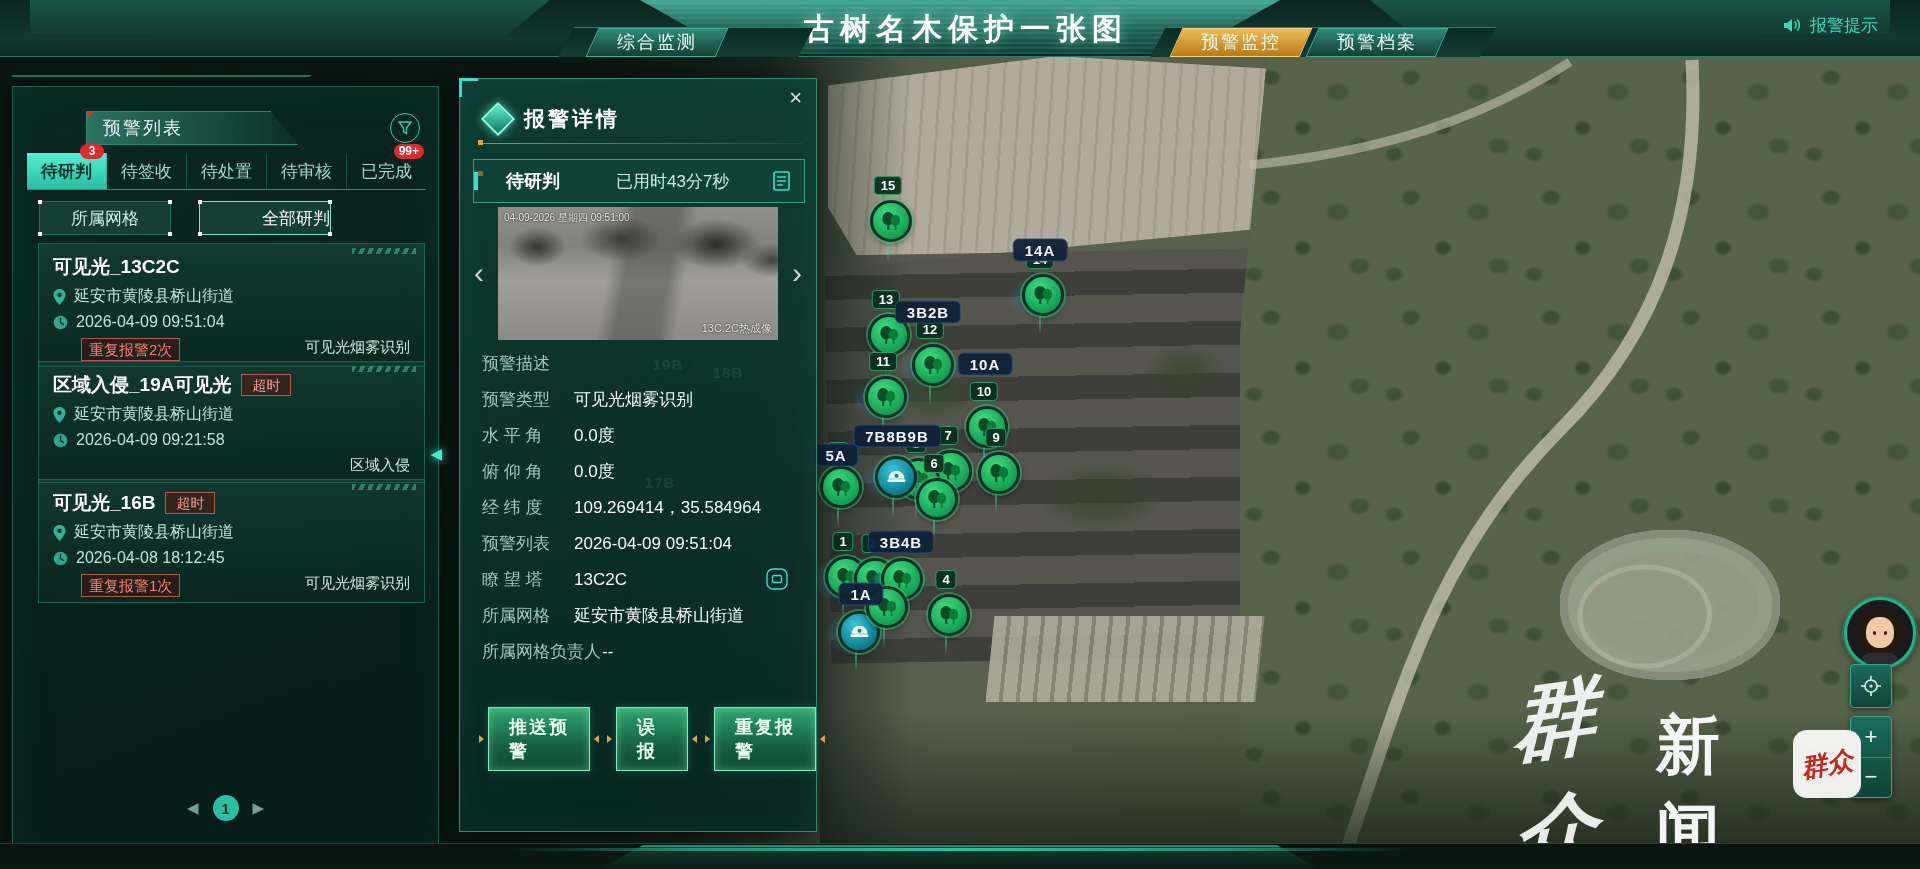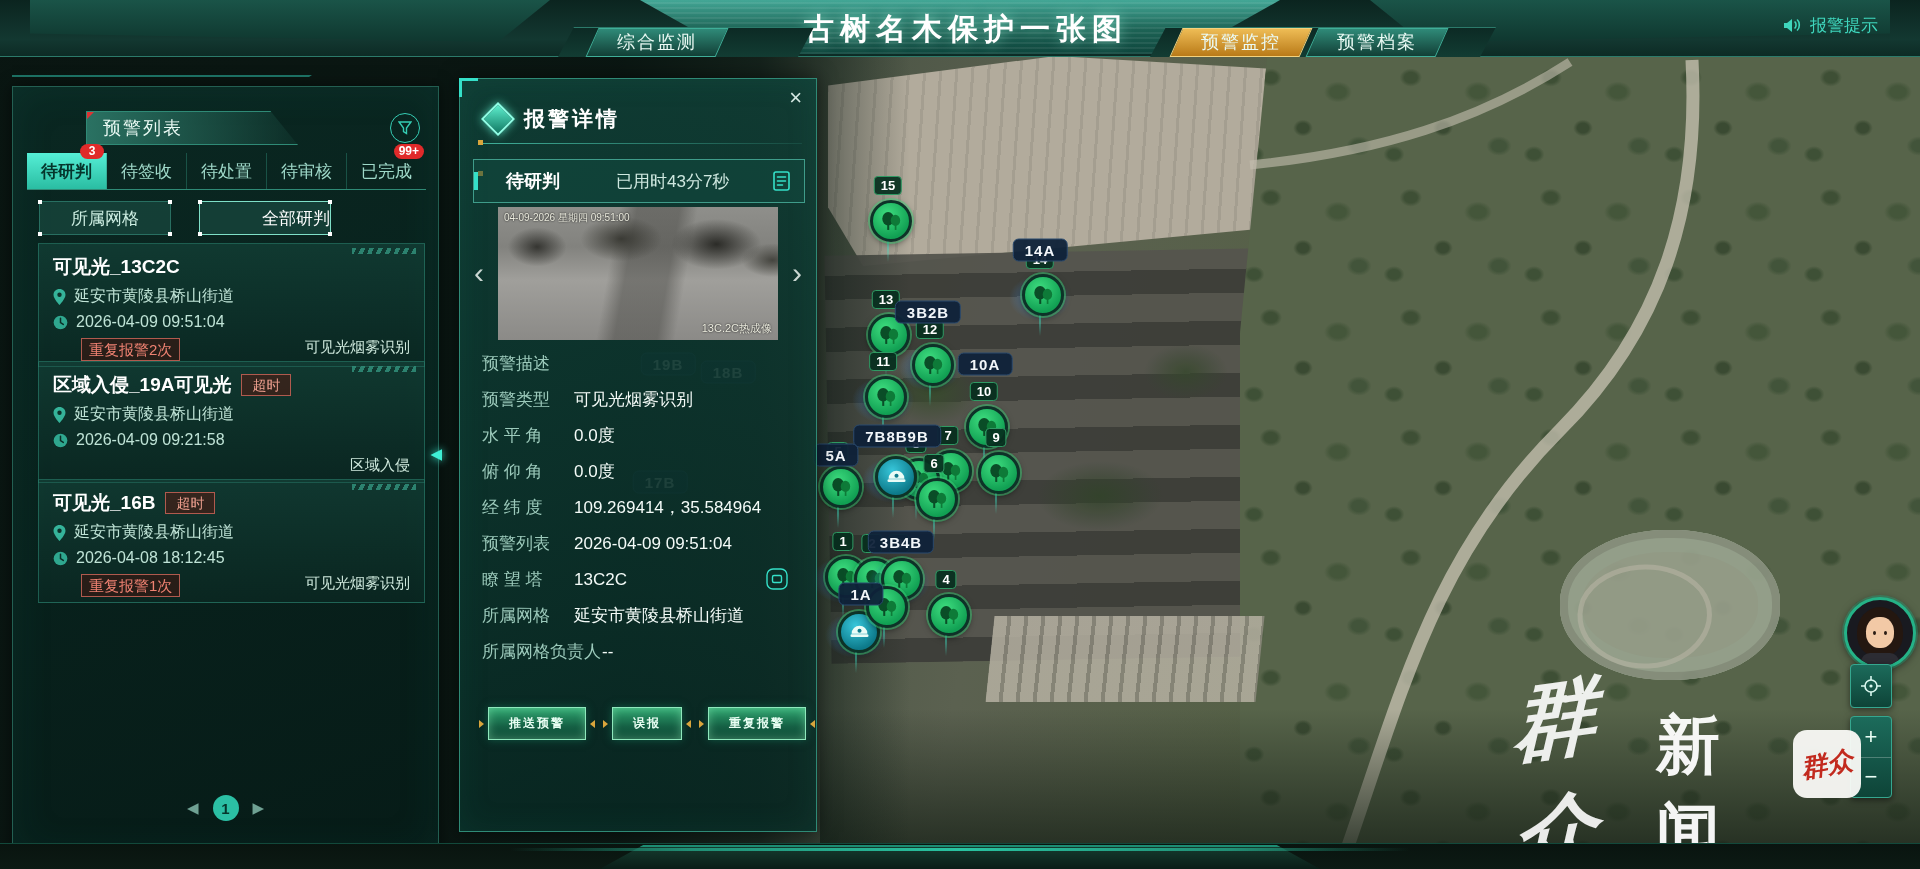--- a/index.html
+++ b/index.html
@@ -148,21 +148,21 @@
     linear-gradient(100deg,transparent 40%,rgba(66,66,62,.45) 46% 60%,transparent 66%);}
   .cam-time{position:absolute;left:6px;top:4px;font-size:10px;color:#ececdf;text-shadow:0 0 2px #000;z-index:1;}
   .cam-cap{position:absolute;right:6px;bottom:4px;font-size:11px;color:#ececdf;text-shadow:0 0 2px #000;z-index:1;}
   .dp-fields{position:absolute;left:22px;right:28px;top:272px;}
   .fld{display:flex;margin-bottom:11px;line-height:25px;position:relative;}
   .fld .lbl{flex:0 0 92px;color:#9ccabb;font-size:17px;white-space:pre;}
   .fld.wide .lbl{flex:0 0 auto;margin-right:1px;font-family:Liberation Serif, serif;}
   .fld .val{color:#f4fbf8;font-size:17px;flex:1;}
   .fld .fld-icon{position:absolute;right:0;top:1px;cursor:pointer;display:flex;}
   .dp-buttons{position:absolute;left:28px;top:628px;display:flex;gap:26px;}
-  .dp-btn{position:relative;padding:7px 20px;font-size:12px;font-weight:bold;color:#eafff4;letter-spacing:2px;cursor:pointer;
+  .dp-btn{position:relative;padding:7px 20px;font-size:18px;font-weight:bold;color:#eafff4;letter-spacing:2px;cursor:pointer;
     background:linear-gradient(180deg,#2ea56f,#156044 60%,#0e4a35);
     border:1px solid #8fe8bc;box-shadow:inset 0 0 10px rgba(160,255,200,.4),0 0 8px rgba(20,120,90,.6);}
   .dp-btn::before,.dp-btn::after{content:"";position:absolute;top:50%;margin-top:-4px;border-top:4px solid transparent;border-bottom:4px solid transparent;}
   .dp-btn::before{left:-10px;border-left:5px solid #d9a53c;}
   .dp-btn::after{right:-10px;border-right:5px solid #d9a53c;}
   .avatar{position:absolute;left:1844px;top:597px;width:66px;height:66px;border-radius:50%;
     border:3px solid #25b287;background:#191a20;overflow:hidden;cursor:pointer;box-shadow:0 0 0 2px rgba(37,178,135,.35),0 2px 8px rgba(0,0,0,.6);}
   .avatar .hair{position:absolute;left:10px;top:7px;width:46px;height:50px;border-radius:50% 50% 44% 44%;background:#241710;}
   .avatar .face{position:absolute;left:19px;top:17px;width:28px;height:31px;background:#f2c9a6;border-radius:46%;}
   .avatar .eye{position:absolute;top:31px;width:3px;height:4px;background:#2a1c14;border-radius:50%;}

